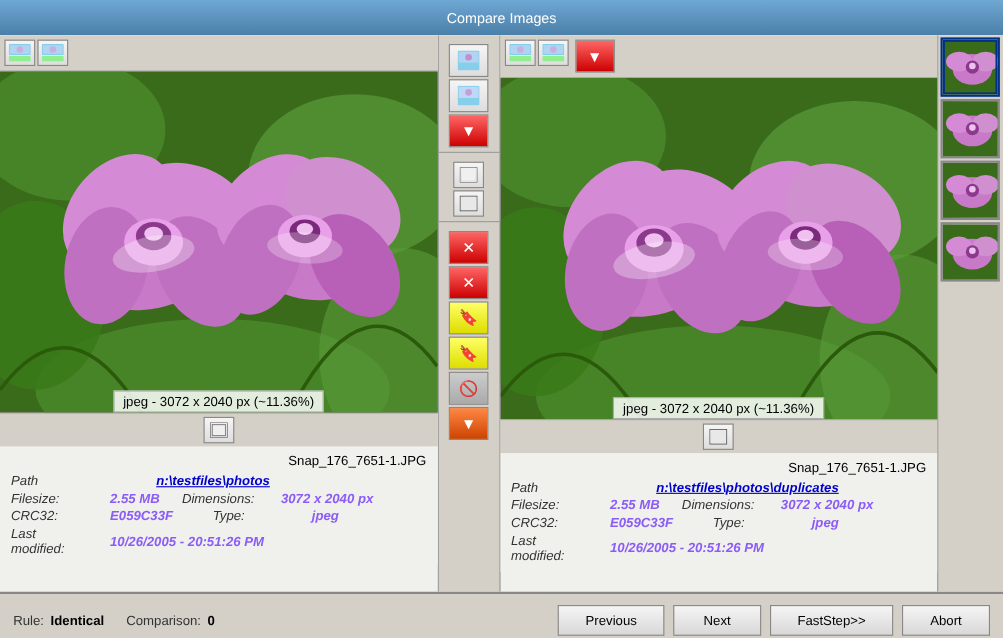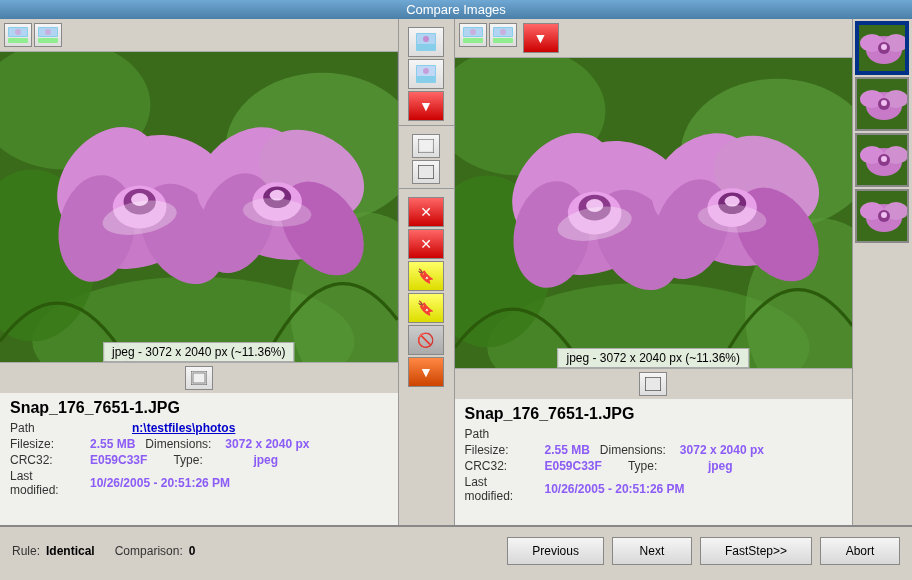--- a/index.html
+++ b/index.html
@@ -11,21 +11,21 @@
       height: 580px;
       overflow: hidden;
     }
     .title-bar {
       background: linear-gradient(to bottom, #6fa8d4, #4a7fa8);
       color: white;
       text-align: center;
       padding: 4px 8px;
       font-size: 13px;
       font-weight: normal;
-      height: 19px;
+      height: 32px;
       display: flex;
       align-items: center;
       justify-content: center;
     }
     .main-window {
       background: #f0f0ec;
       width: 912px;
       height: 556px;
       display: flex;
       flex-direction: column;
@@ -163,29 +163,31 @@
     .ctrl-btn.orange-btn {
       background: linear-gradient(to bottom, #ff8844, #cc4400);
       color: white;
     }
 
     .file-info {
       padding: 6px 10px;
       background: #f0f0ec;
     }
     .file-name {
-      font-weight: bold;
-      font-size: 16px;
+      font-weight: normal;
+      font-size: 12px;
       margin-bottom: 4px;
+      text-align: right;
     }
     .file-detail-row {
       display: flex;
-      gap: 10px;
+      gap: 20px;
       margin-bottom: 2px;
       align-items: center;
+      font-style: italic;
     }
     .detail-label {
       color: #333;
       width: 70px;
     }
     .detail-value {
       color: #8b5cf6;
       font-weight: bold;
     }
     .detail-value.link {
@@ -483,20 +485,21 @@
             <rect x="0" y="0" width="16" height="14" fill="none" stroke="#555" stroke-width="1.5"></rect>
             <rect x="1" y="1" width="14" height="12" fill="#e8e8e8"></rect>
           </svg>
         </button>
       </div>
 
       <div class="file-info">
         <div class="file-name">Snap_176_7651-1.JPG</div>
         <div class="file-detail-row">
           <span class="detail-label">Path</span>
+          <span class="detail-value link">n:\testfiles\photos\duplicates</span>
         </div>
         <div class="file-detail-row">
           <span class="detail-label">Filesize:</span>
           <span class="detail-value">2.55 MB</span>
           <span class="detail-label">Dimensions:</span>
           <span class="detail-value">3072 x 2040 px</span>
         </div>
         <div class="file-detail-row">
           <span class="detail-label">CRC32:</span>
           <span class="detail-value">E059C33F</span>

